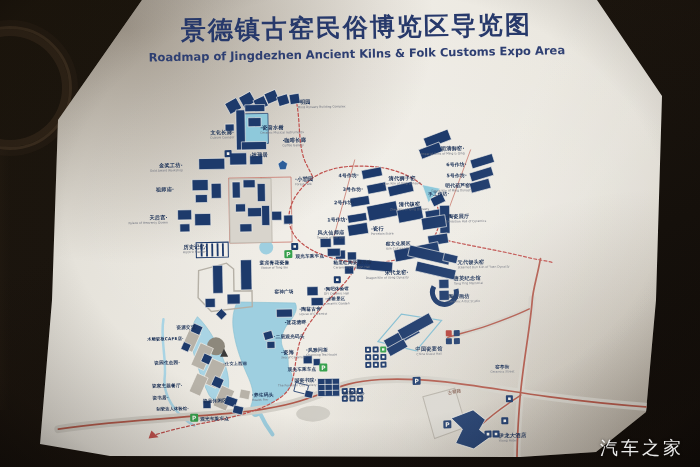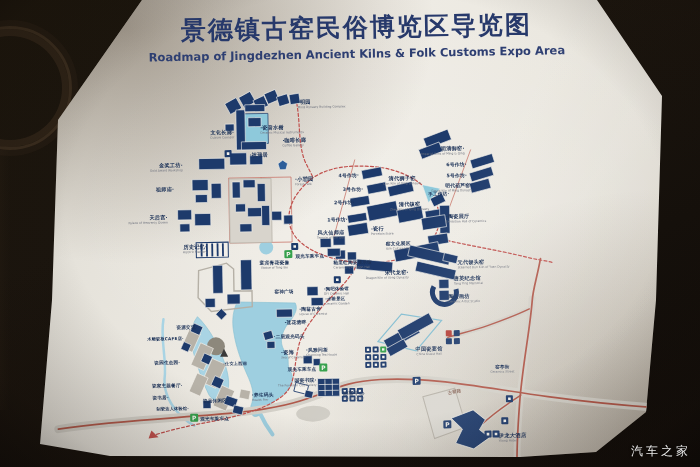--- a/index.html
+++ b/index.html
@@ -21,22 +21,22 @@
   .tilt{position:absolute;inset:0;transform:rotate(-1deg);transform-origin:50% 50%;}
   .title-zh{position:absolute;top:11px;left:120px;width:480px;margin:0;text-align:center;
     font-size:25px;font-weight:700;letter-spacing:2px;color:#27396b;}
   .title-en{position:absolute;top:47px;left:120px;width:480px;text-align:center;
     font-size:11.5px;font-weight:700;color:#2e3f72;}
   svg.map{position:absolute;left:0;top:0;}
   .sheen{position:absolute;inset:0;pointer-events:none;
     background:linear-gradient(125deg,rgba(255,255,255,0) 55%,rgba(255,255,255,.10) 70%,rgba(255,255,255,0) 85%);}
   .vignette{position:absolute;inset:0;pointer-events:none;
     background:radial-gradient(ellipse at 52% 44%,transparent 58%,rgba(24,16,10,.22) 84%,rgba(10,6,4,.45) 100%);}
-  .watermark{position:absolute;right:9px;bottom:7px;color:rgba(252,252,252,.93);
-    font-size:12px;letter-spacing:3px;text-shadow:0 0 3px rgba(0,0,0,.6);}
+  .watermark{position:absolute;right:16px;bottom:7px;color:rgba(252,252,252,.93);
+    font-size:18px;letter-spacing:3px;text-shadow:0 0 3px rgba(0,0,0,.6);}
 </style>
 </head>
 <body>
 
 <div class="photo">
   <div class="carve"></div>
   <div class="carve2"></div>
   <div class="panel">
     <div class="tilt">
       <h1 class="title-zh">景德镇古窑民俗博览区导览图</h1>

